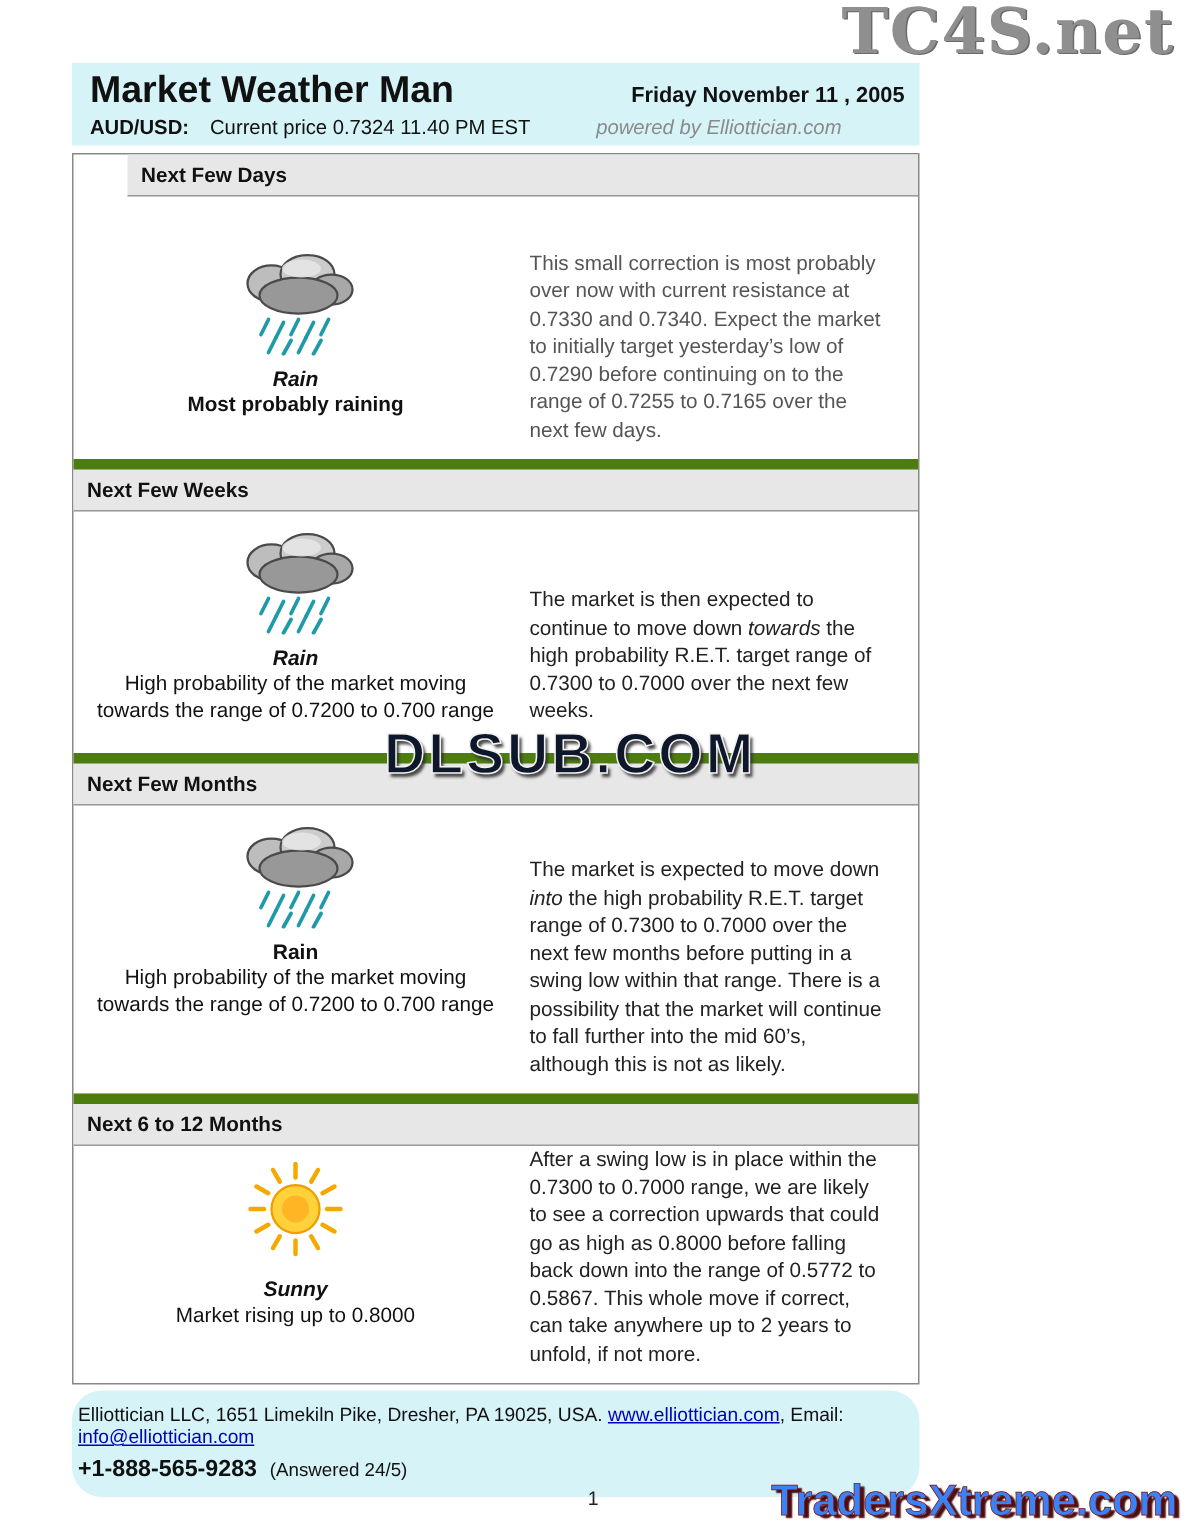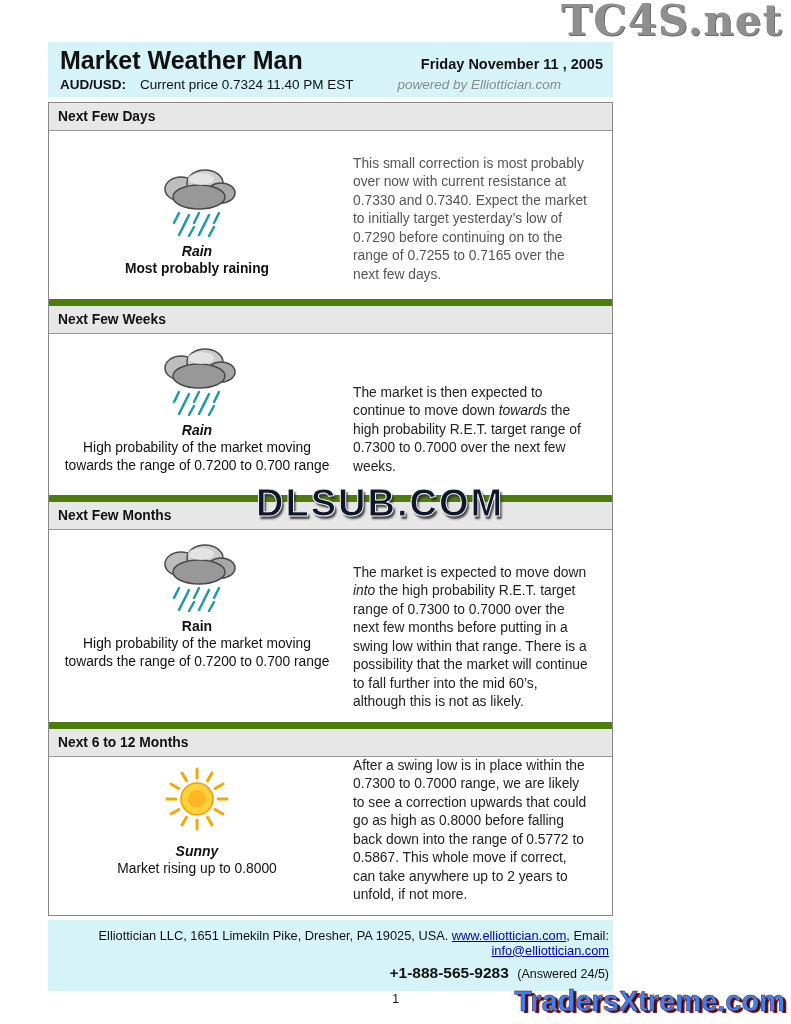--- a/index.html
+++ b/index.html
@@ -38,41 +38,41 @@
   .date  { margin-left:auto; font-size:14.5px; font-weight:bold; }
   .header-row2 { display:flex; align-items:baseline; margin-top:2px; font-size:13.5px; }
   .pair  { font-weight:bold; margin-right:14px; }
   .powered { margin-left:auto; margin-right:42px; font-style:italic; color:#8a8a8a; }
   
   .main-box { border:1px solid #888; margin-top:5px; background:#fff; }
   .section-heading {
     background:#e7e7e7; border-top:7px solid #4d7c0f; border-bottom:1px solid #999;
     font-size:13.8px; font-weight:bold; padding:6px 9px;
   }
-  .section:first-child .section-heading { border-top:none; }
+  .section:first-child .section-heading { border-top:none;margin-left:36px; }
   .section-body { display:flex; }
   .left-col { width:296px; text-align:center; padding-top:8px; }
   .left-col.pad-lg { padding-top:32px; }
   .condition { font-size:14px; font-weight:bold; margin-top:2px; }
   .cond-italic { font-style:italic; }
   .summary { font-size:13.8px; line-height:1.28; padding:1px 14px 0 14px; }
   .summary.bold { font-weight:bold; }
   .right-col { flex:1; padding:0 22px 10px 8px; }
   .forecast-text { font-size:13.8px; line-height:1.34; color:#222; }
   .s0 .section-body { min-height:168px; }
   .s1 .section-body { min-height:161px; }
   .s2 .section-body { min-height:167px; }
   .s3 .section-body { min-height:123px; }
-  .s0 .right-col { padding-top:24px; }
+  .s0 .right-col { padding-top:36px; }
   .s1 .right-col { padding-top:50px; }
   .s2 .right-col { padding-top:34px; }
   .s3 .right-col { }
   .s0 .forecast-text { color:#555; }
   
-  .footer { background:#d6f3f7; margin-top:4px; text-align:right; padding:8px 4px 9px 4px; }
+  .footer { background:#d6f3f7; margin-top:4px; text-align:left; padding:8px 4px 9px 4px;border-radius:20px; }
   .footer-line1 { font-size:12.8px; }
   .footer-line1 a { color:#0000bb; text-decoration:underline; }
   .footer-line2 { margin-top:6px; }
   .phone { font-size:15.5px; font-weight:bold; }
   .phone-note { font-size:12.5px; margin-left:4px; }
   .page-number {
     position:absolute; bottom:18px; left:0; width:100%;
     text-align:center; font-size:13px; color:#222;
   }
   .icon { display:inline-block; }

